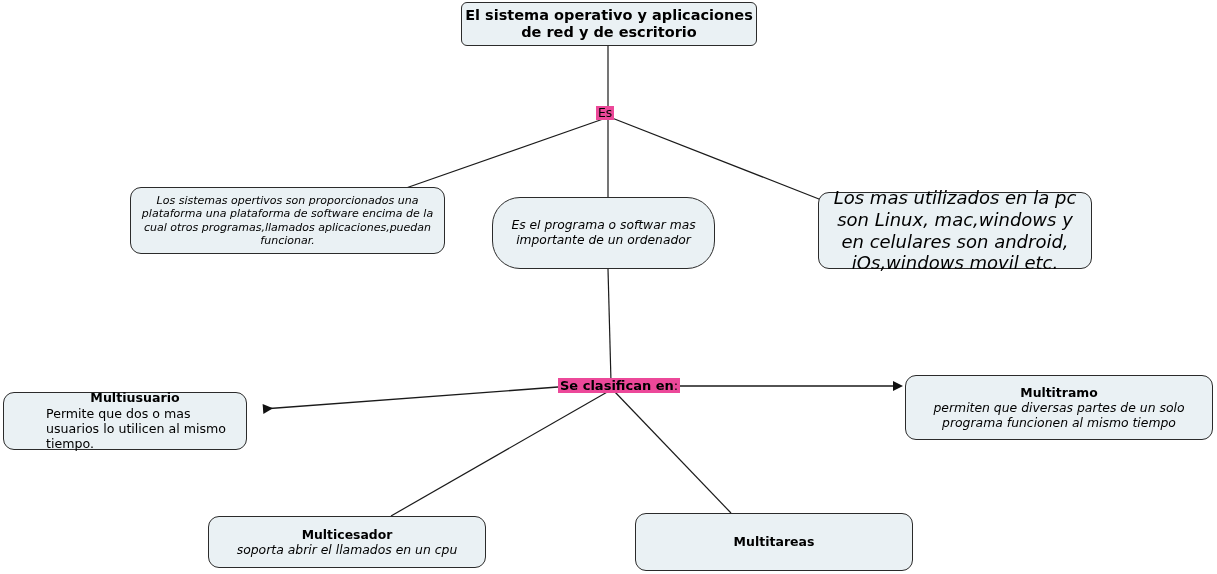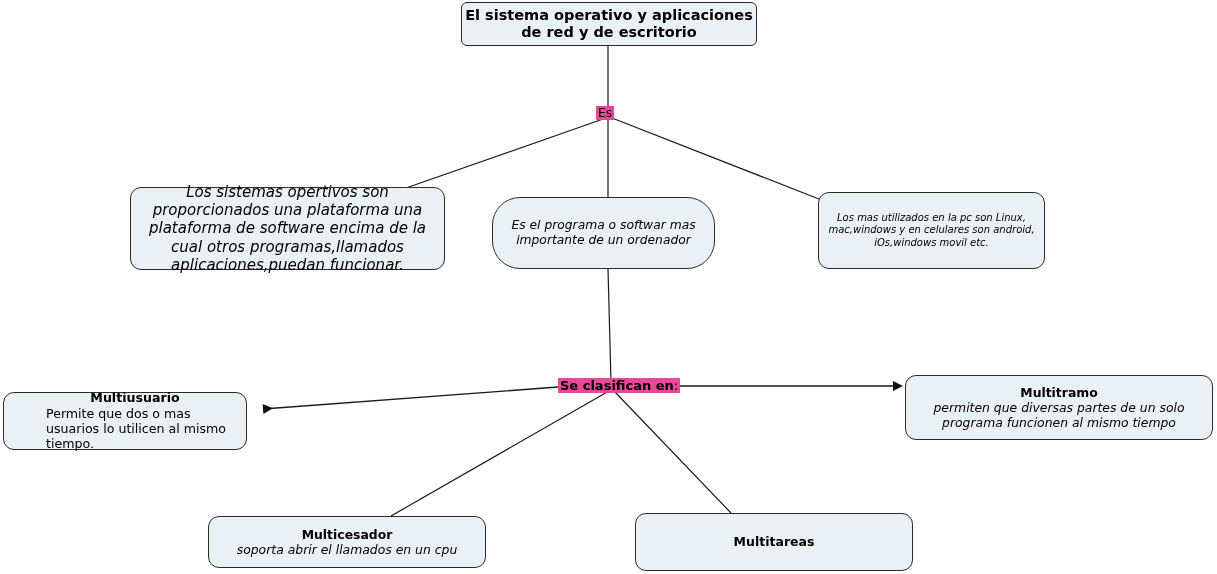--- a/index.html
+++ b/index.html
@@ -59,43 +59,43 @@
     font-weight: bold;
     border-radius: 6px;
   }
   #node-root .title { line-height: 1.18; }
 
   
   #node-def-plataforma {
     left: 130px;
     top: 187px;
     width: 315px;
-    height: 83px;
-    font-size: 15px;
+    height: 67px;
+    font-size: 11px;
     padding: 0 6px;
   }
   #node-def-plataforma .body { font-style: italic; }
 
   #node-def-programa {
     left: 492px;
     top: 197px;
     width: 223px;
     height: 72px;
     font-size: 12.3px;
     padding: 16px 10px;
     border-radius: 28px;
   }
   #node-def-programa .body { font-style: italic; }
 
   #node-mas-utilizados {
     left: 818px;
     top: 192px;
-    width: 227px;
+    width: 274px;
     height: 77px;
-    font-size: 10px;
+    font-size: 18px;
     padding: 6px 8px;
   }
   #node-mas-utilizados .body { font-style: italic; }
 
   
   #node-multiusuario {
     left: 3px;
     top: 392px;
     width: 244px;
     height: 58px;

